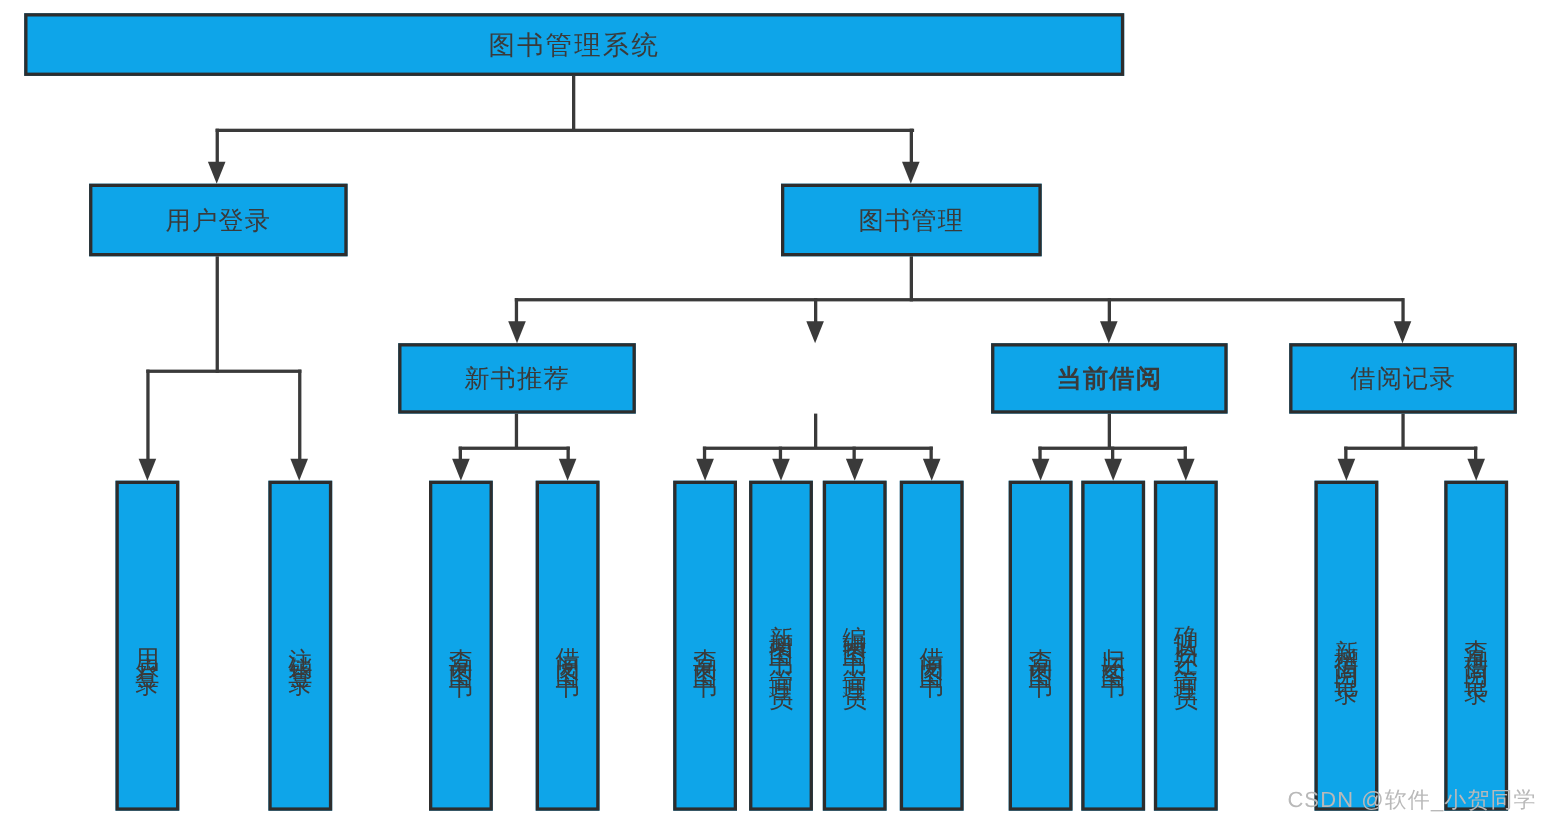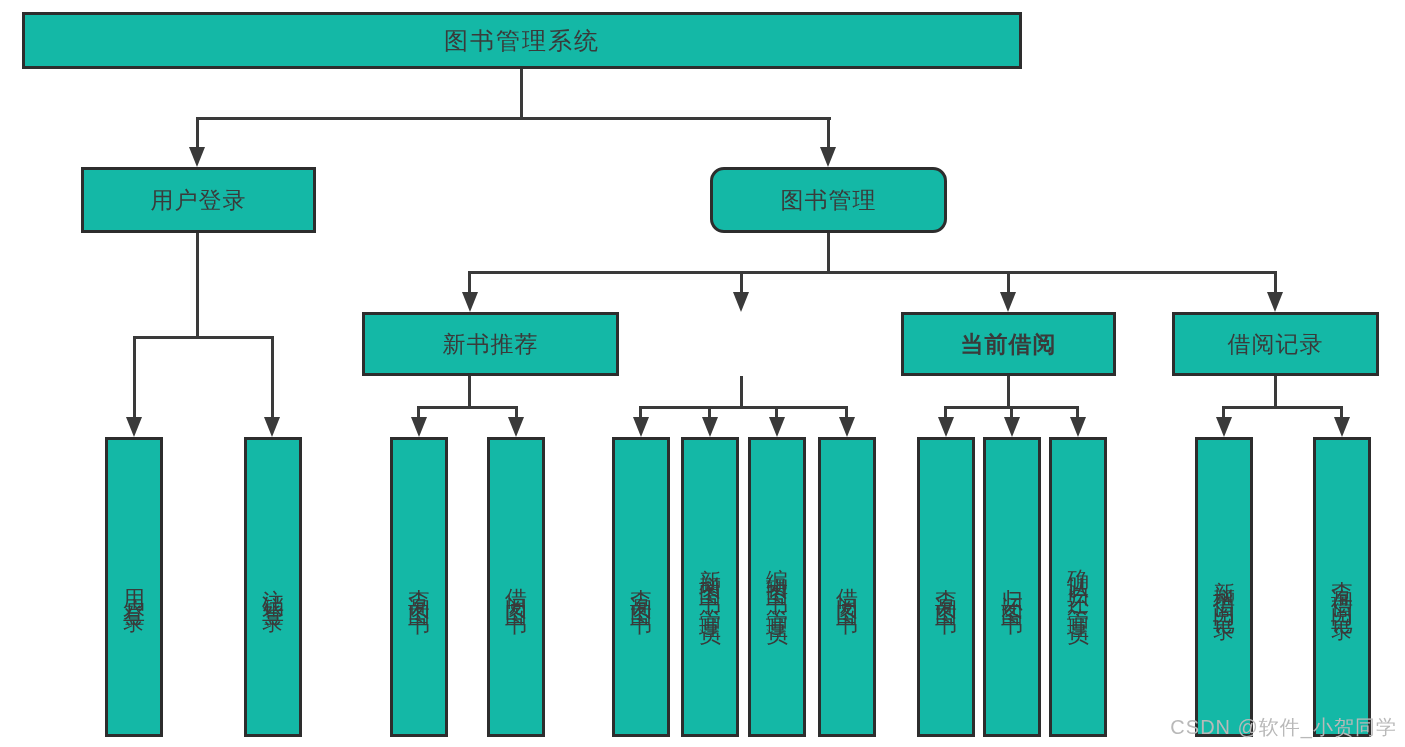--- a/index.html
+++ b/index.html
@@ -1,21 +1,21 @@
 <!DOCTYPE html>
 <html><head>
 <meta charset="utf-8">
 <style>
   html,body{margin:0;padding:0;background:#fff;}
   .canvas{
     position:relative;width:1405px;height:747px;background:#fff;overflow:hidden;
     font-family:"Liberation Sans","DejaVu Sans",sans-serif;color:#3a3a3a;
   }
   .node{
-    position:absolute;box-sizing:border-box;border:3px solid #2d2d2d;background:#14b8a6;
+    position:absolute;box-sizing:border-box;border:3px solid #2d2d2d;background:#0ea5e9;
     display:flex;align-items:center;justify-content:center;text-align:center;
   }
   .hnode{font-size:23px;letter-spacing:1px;}
   .rootnode{font-size:24px;letter-spacing:2px;}
   .vnode{
     font-size:22px;writing-mode:vertical-rl;text-orientation:mixed;
     letter-spacing:8px;line-height:1;
   }
   .vline{position:absolute;width:3px;background:#3a3a3a;}
   .hline{position:absolute;height:3px;background:#3a3a3a;}
@@ -31,23 +31,23 @@
 </style>
 </head>
 <body>
 
 <div class="canvas">
 
   <div class="node rootnode" style="left:22px;top:12px;width:1000px;height:57px;">图书管理系统</div>
 
   <div class="node hnode" style="left:81px;top:167px;width:235px;height:66px;">用户登录</div>
 
-  <div class="node hnode" style="left:710px;top:167px;width:237px;height:66px;border-radius:14px;">图书管理</div>
+  <div class="node hnode" style="left:710px;top:167px;width:237px;height:66px;">图书管理</div>
 
-  <div class="node hnode" style="left:362px;top:312px;width:257px;height:64px;">新书推荐</div>
+  <div class="node hnode" style="left:362px;top:312px;width:216px;height:64px;">新书推荐</div>
 
 
   <div class="node hnode" style="left:901px;top:312px;width:215px;height:64px;font-weight:bold;">当前借阅</div>
 
   <div class="node hnode" style="left:1172px;top:312px;width:207px;height:64px;">借阅记录</div>
 
   <div class="node vnode" style="left:105px;top:437px;width:58px;height:300px;">用户登录</div>
 
   <div class="node vnode" style="left:244px;top:437px;width:58px;height:300px;">注销登录</div>
 

